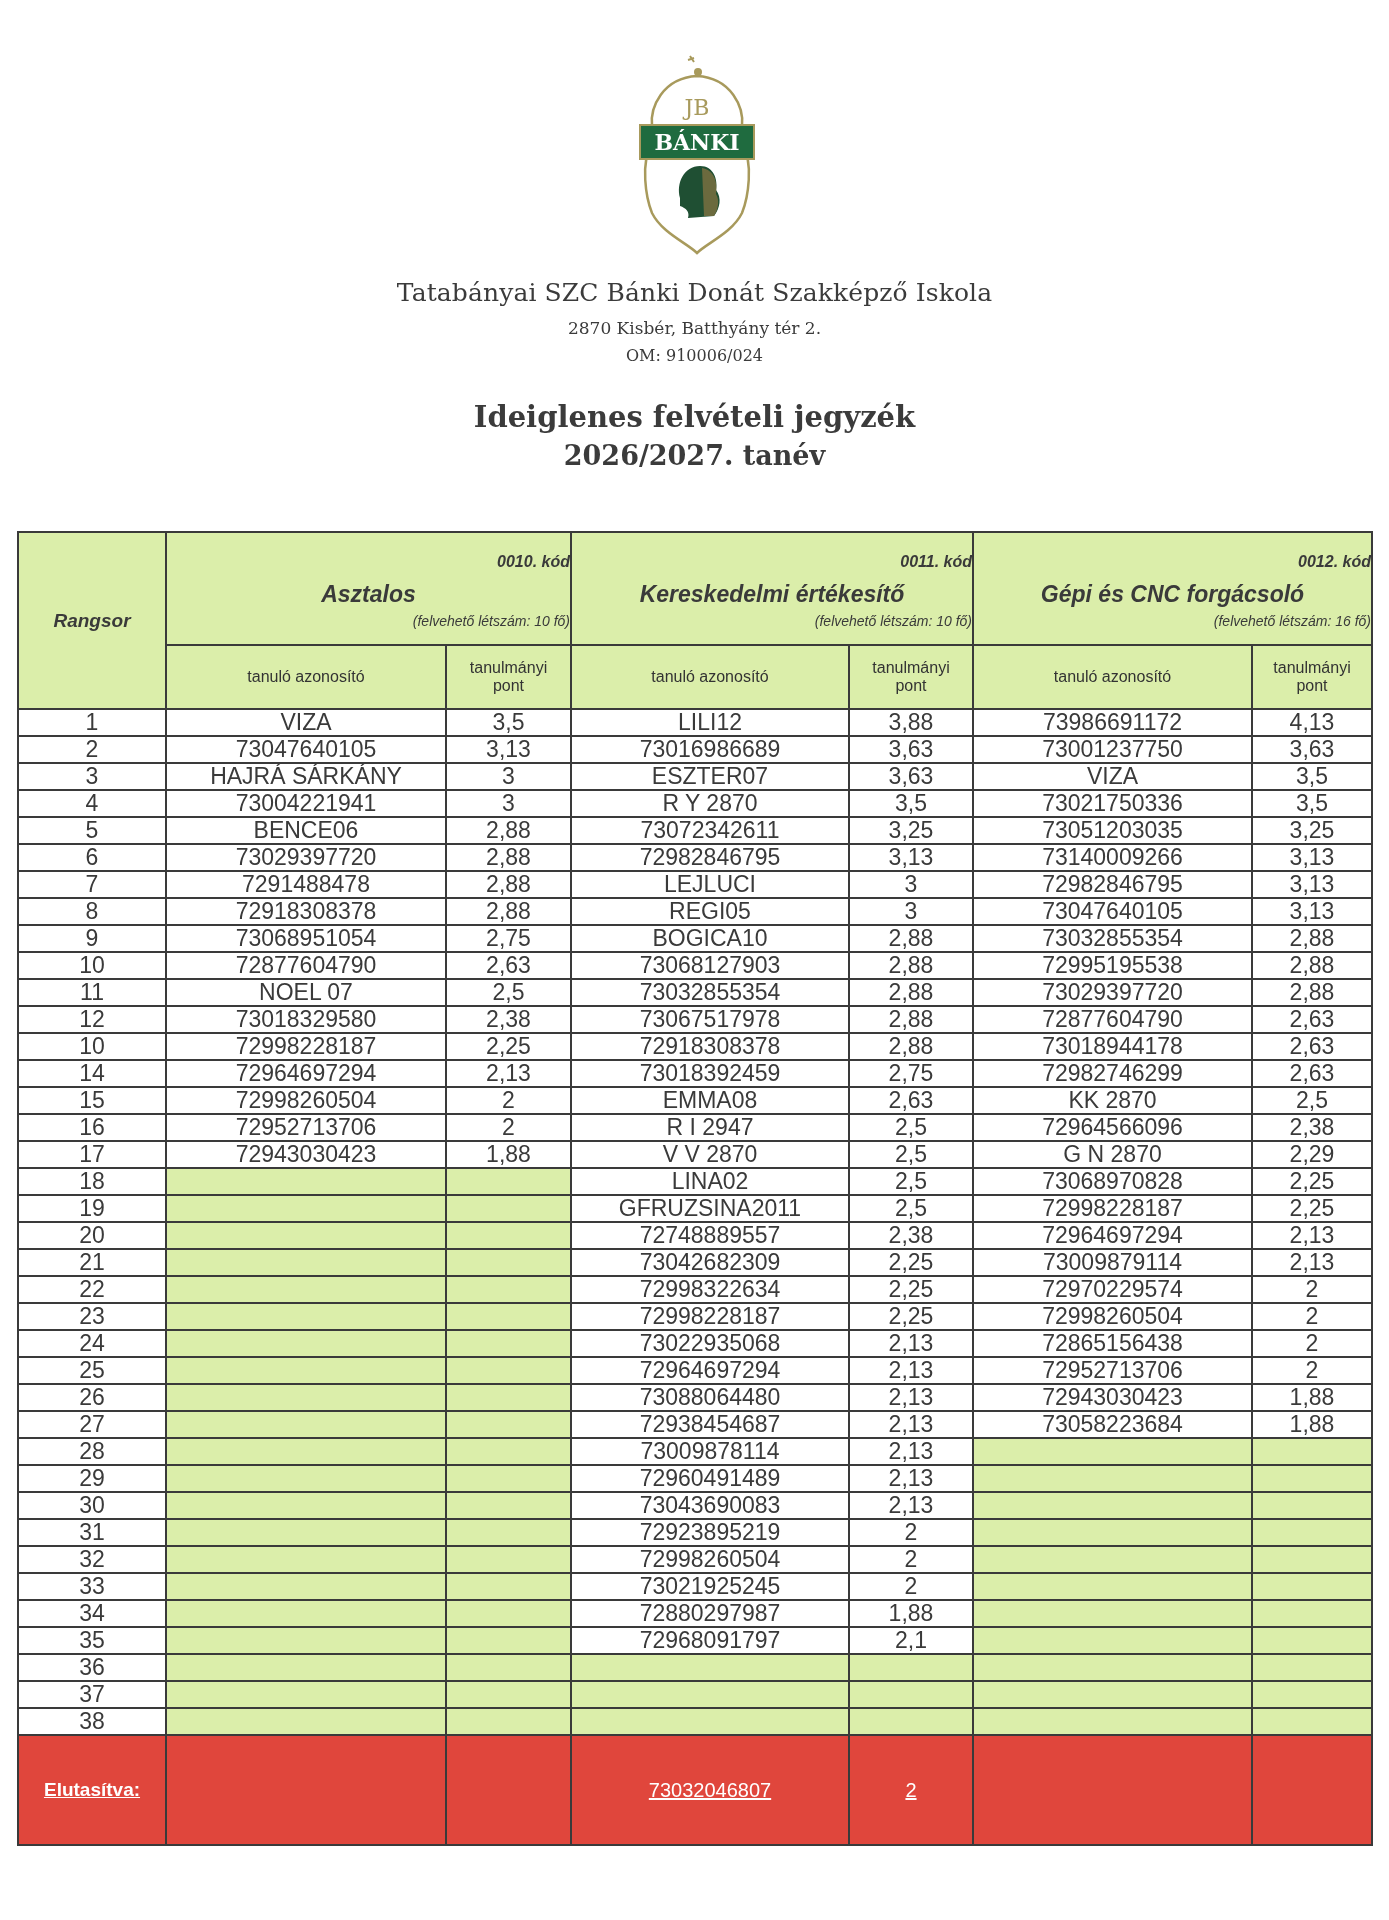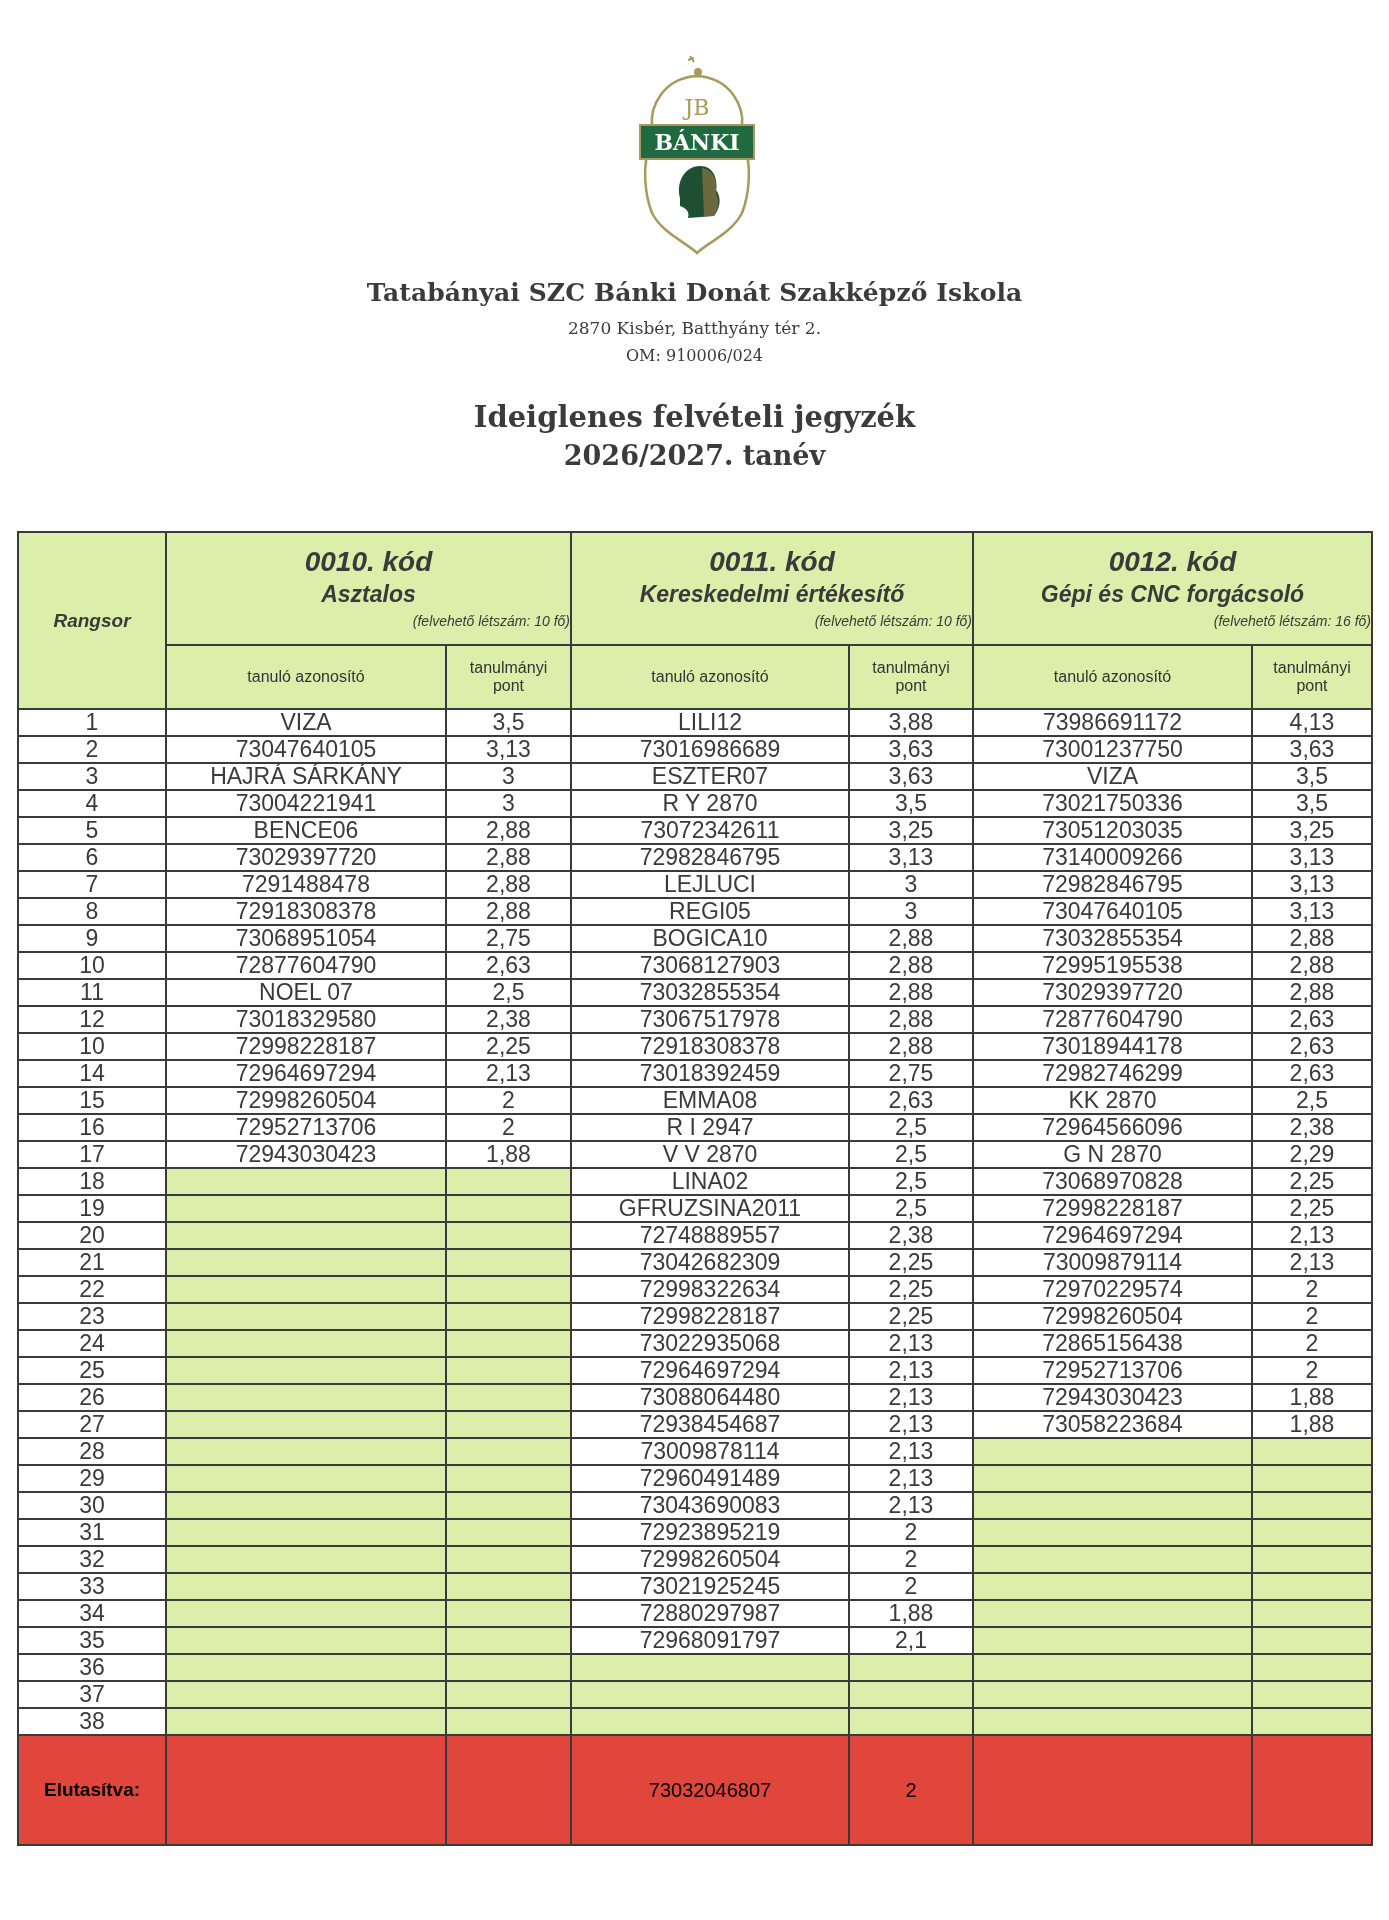--- a/index.html
+++ b/index.html
@@ -1,39 +1,39 @@
 <!DOCTYPE html>
 <html><head>
   <meta charset="utf-8">
   <style>
     html, body { margin: 0; padding: 0; background: #ffffff; }
     body { width: 1389px; height: 1920px; position: relative; overflow: hidden; font-family: "Liberation Sans", sans-serif; color: #333; }
 
     .logo { position: absolute; left: 632px; top: 48px; width: 130px; height: 210px; }
 
     .header { position: absolute; left: 0; width: 1389px; text-align: center; font-family: "DejaVu Serif", serif; color: #3b3b3b; }
-    .school-name { top: 278px; font-size: 25px; font-weight: bold; letter-spacing: 0.1px; }
+    .school-name { top: 278px; font-size: 25px; font-weight: normal; letter-spacing: 0.1px; }
     .address { top: 318px; font-size: 17px; }
     .om { top: 346px; font-size: 16px; }
     .doc-title { top: 400px; font-size: 29px; font-weight: bold; }
     .year { top: 440px; font-size: 27px; font-weight: bold; }
 
     table.list { position: absolute; left: 17px; top: 531px; width: 1354px; border-collapse: collapse; table-layout: fixed; }
     table.list td, table.list th { border: 2px solid #3a3a3a; padding: 0; text-align: center; vertical-align: middle; }
     .hdr { background: #dbeeaa; color: #3a3a3a; font-family: "Liberation Sans", sans-serif; font-style: italic; font-weight: bold; }
-    .hdr .code { font-size: 28px; line-height: 32px; display: block; }
+    .hdr .code { font-size: 16px; line-height: 32px; display: block; text-align: right; }
     .hdr .name { font-size: 23px; line-height: 32px; display: block; }
     .hdr .cap { font-size: 14px; line-height: 22px; display: block; font-weight: normal; text-align: right; }
     .rank-hdr { font-size: 19px; }
     .sub { background: #dbeeaa; font-size: 16px; color: #333; font-weight: normal; font-style: normal; }
     tr.data td { height: 25px; font-size: 23px; line-height: 25px; color: #3a3a3a; }
     td.rank { background: #ffffff; }
     td.filled { background: #ffffff; }
     td.empty { background: #dbeeaa; }
-    tr.rejected td { background: #e0463c; height: 108px; font-size: 20px; color: #000000; }
+    tr.rejected td { background: #e0463c; height: 108px; font-size: 20px; color: #ffffff; text-decoration: underline; }
     tr.rejected td.rej-label { font-weight: bold; font-size: 19px; }
   </style>
 </head>
 <body>
 
 <div class="logo">
   <svg width="130" height="210" viewBox="0 0 130 210">
     <path d="M65 28 C30 30 18 60 20 78 L20 95 C8 115 14 150 20 165 C30 185 55 195 65 205 C75 195 100 185 110 165 C116 150 122 115 110 95 L110 78 C112 60 100 30 65 28 Z" fill="#ffffff" stroke="#a89a5c" stroke-width="2.5"></path>
     <circle cx="66" cy="24" r="4" fill="#a89a5c"></circle>
     <path d="M58 8 L62 14 M56 12 L62 10" stroke="#a89a5c" stroke-width="2"></path>

